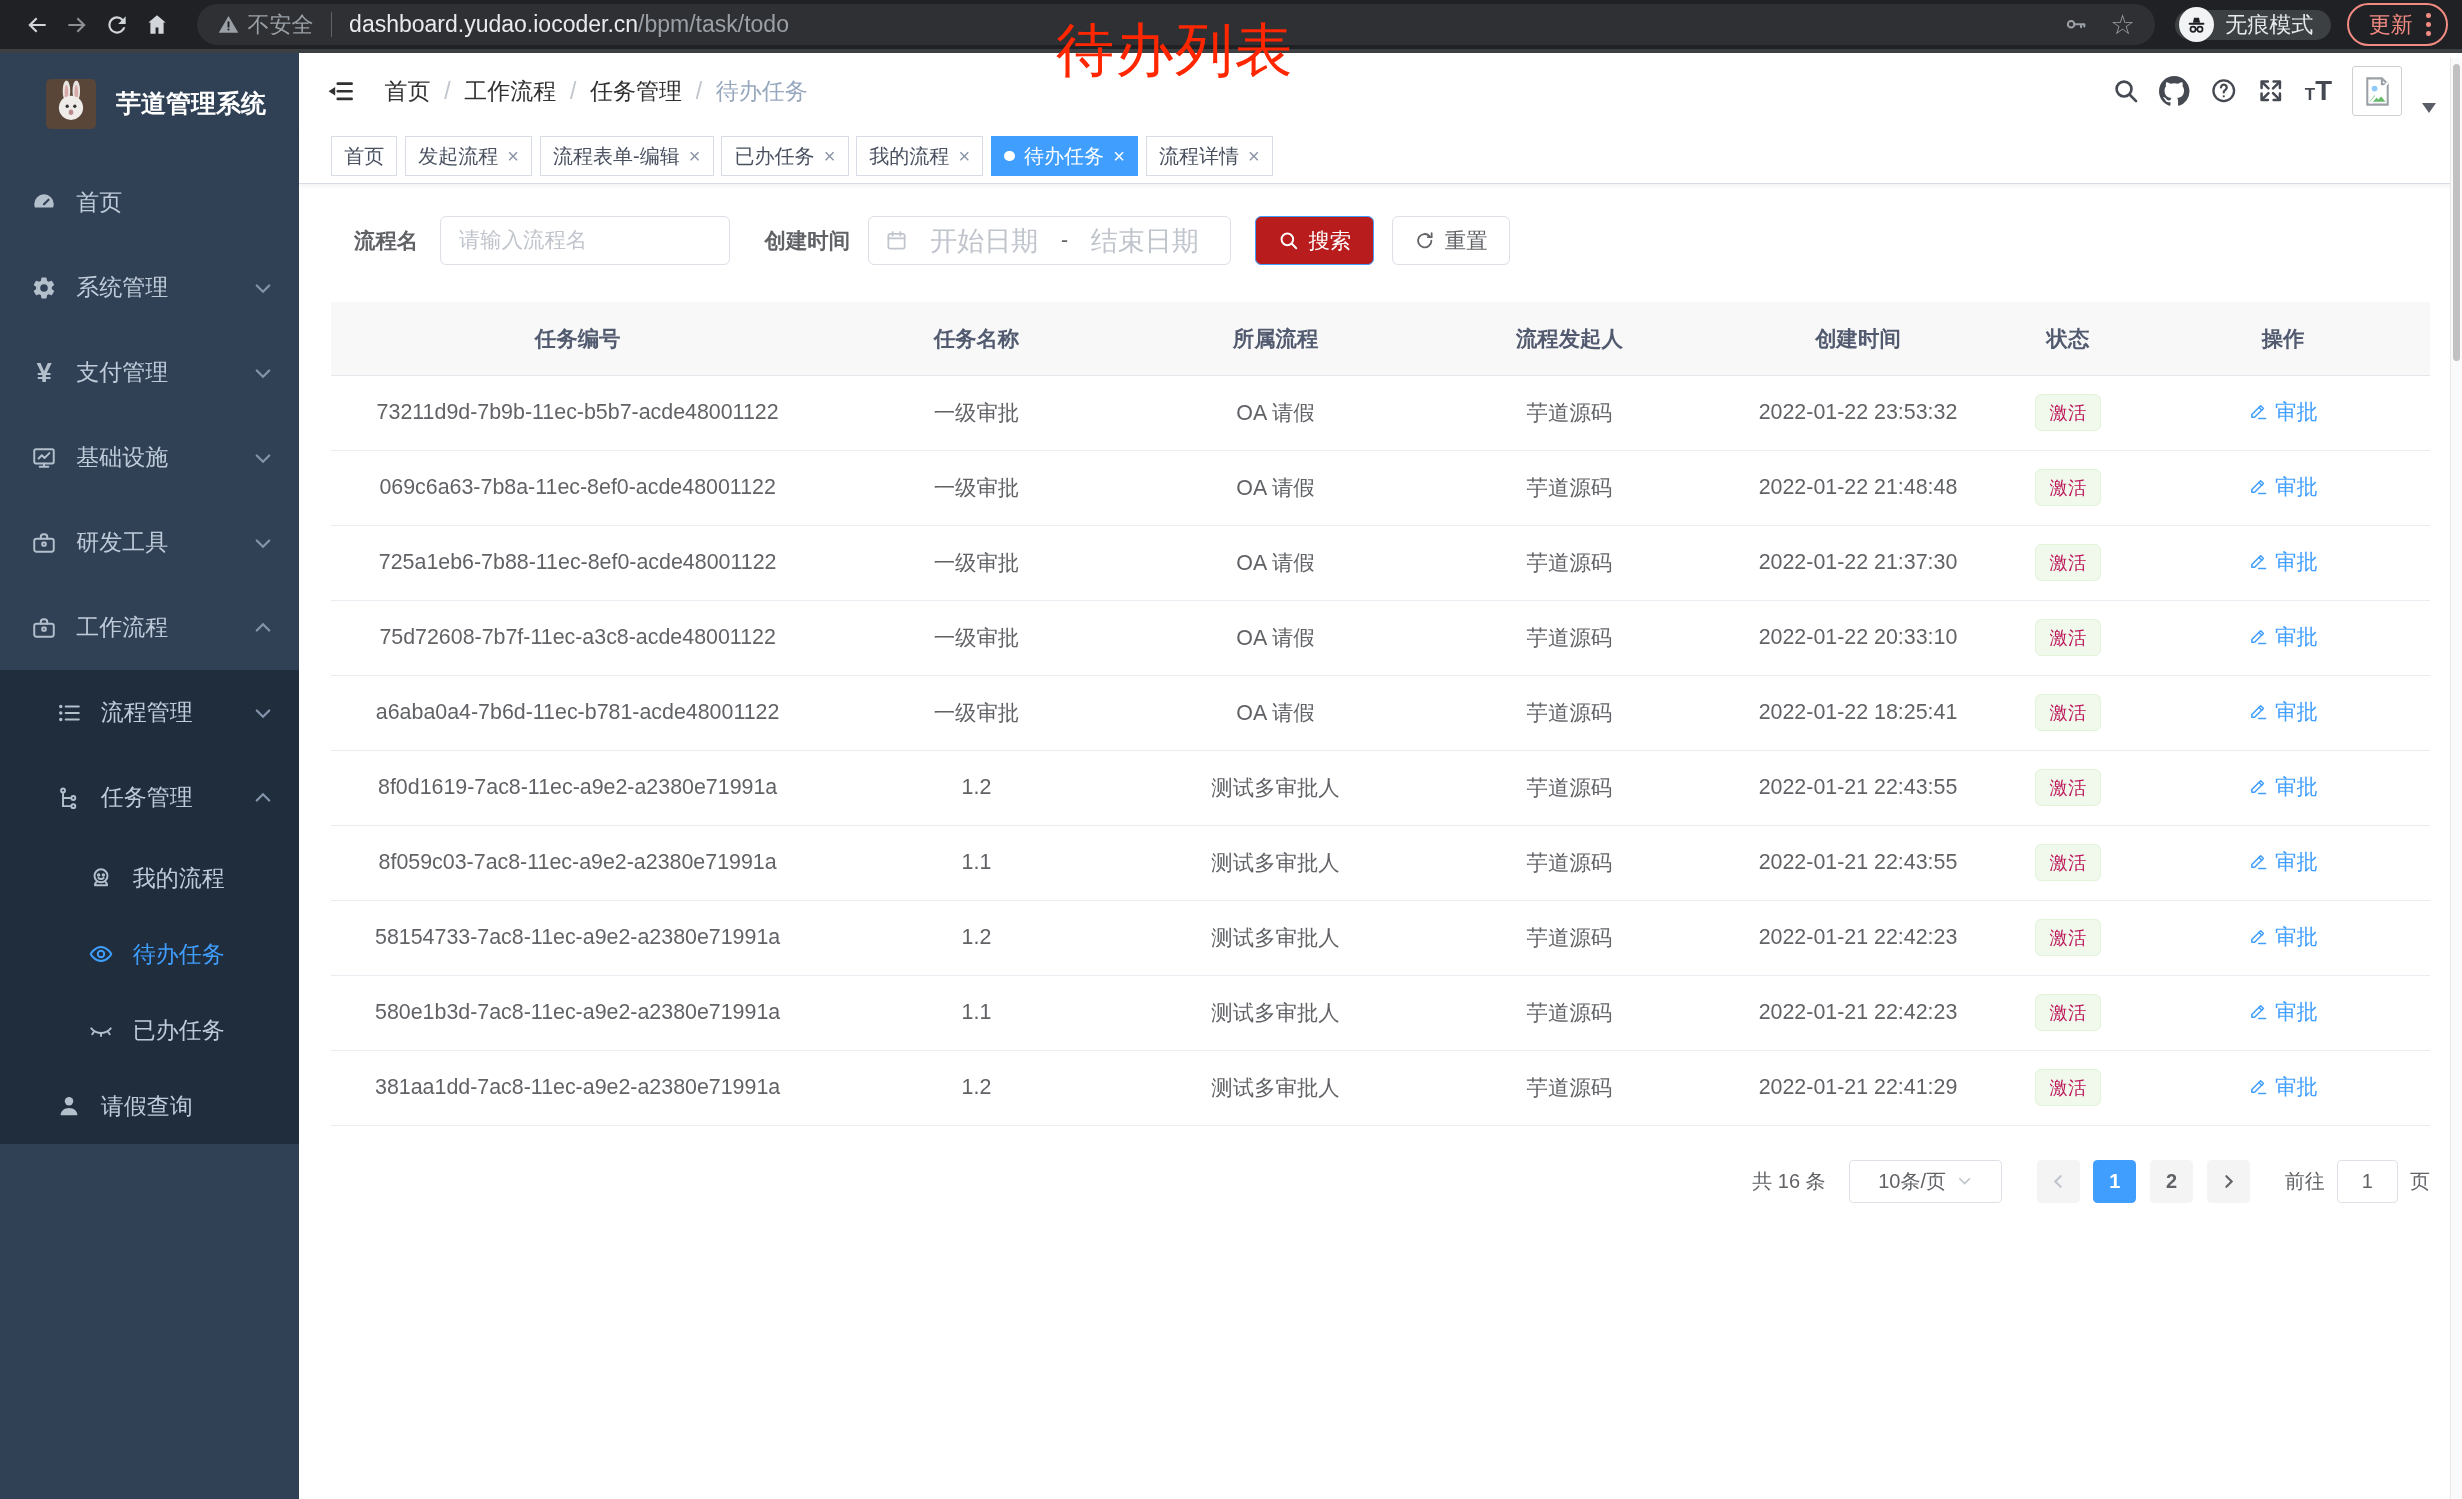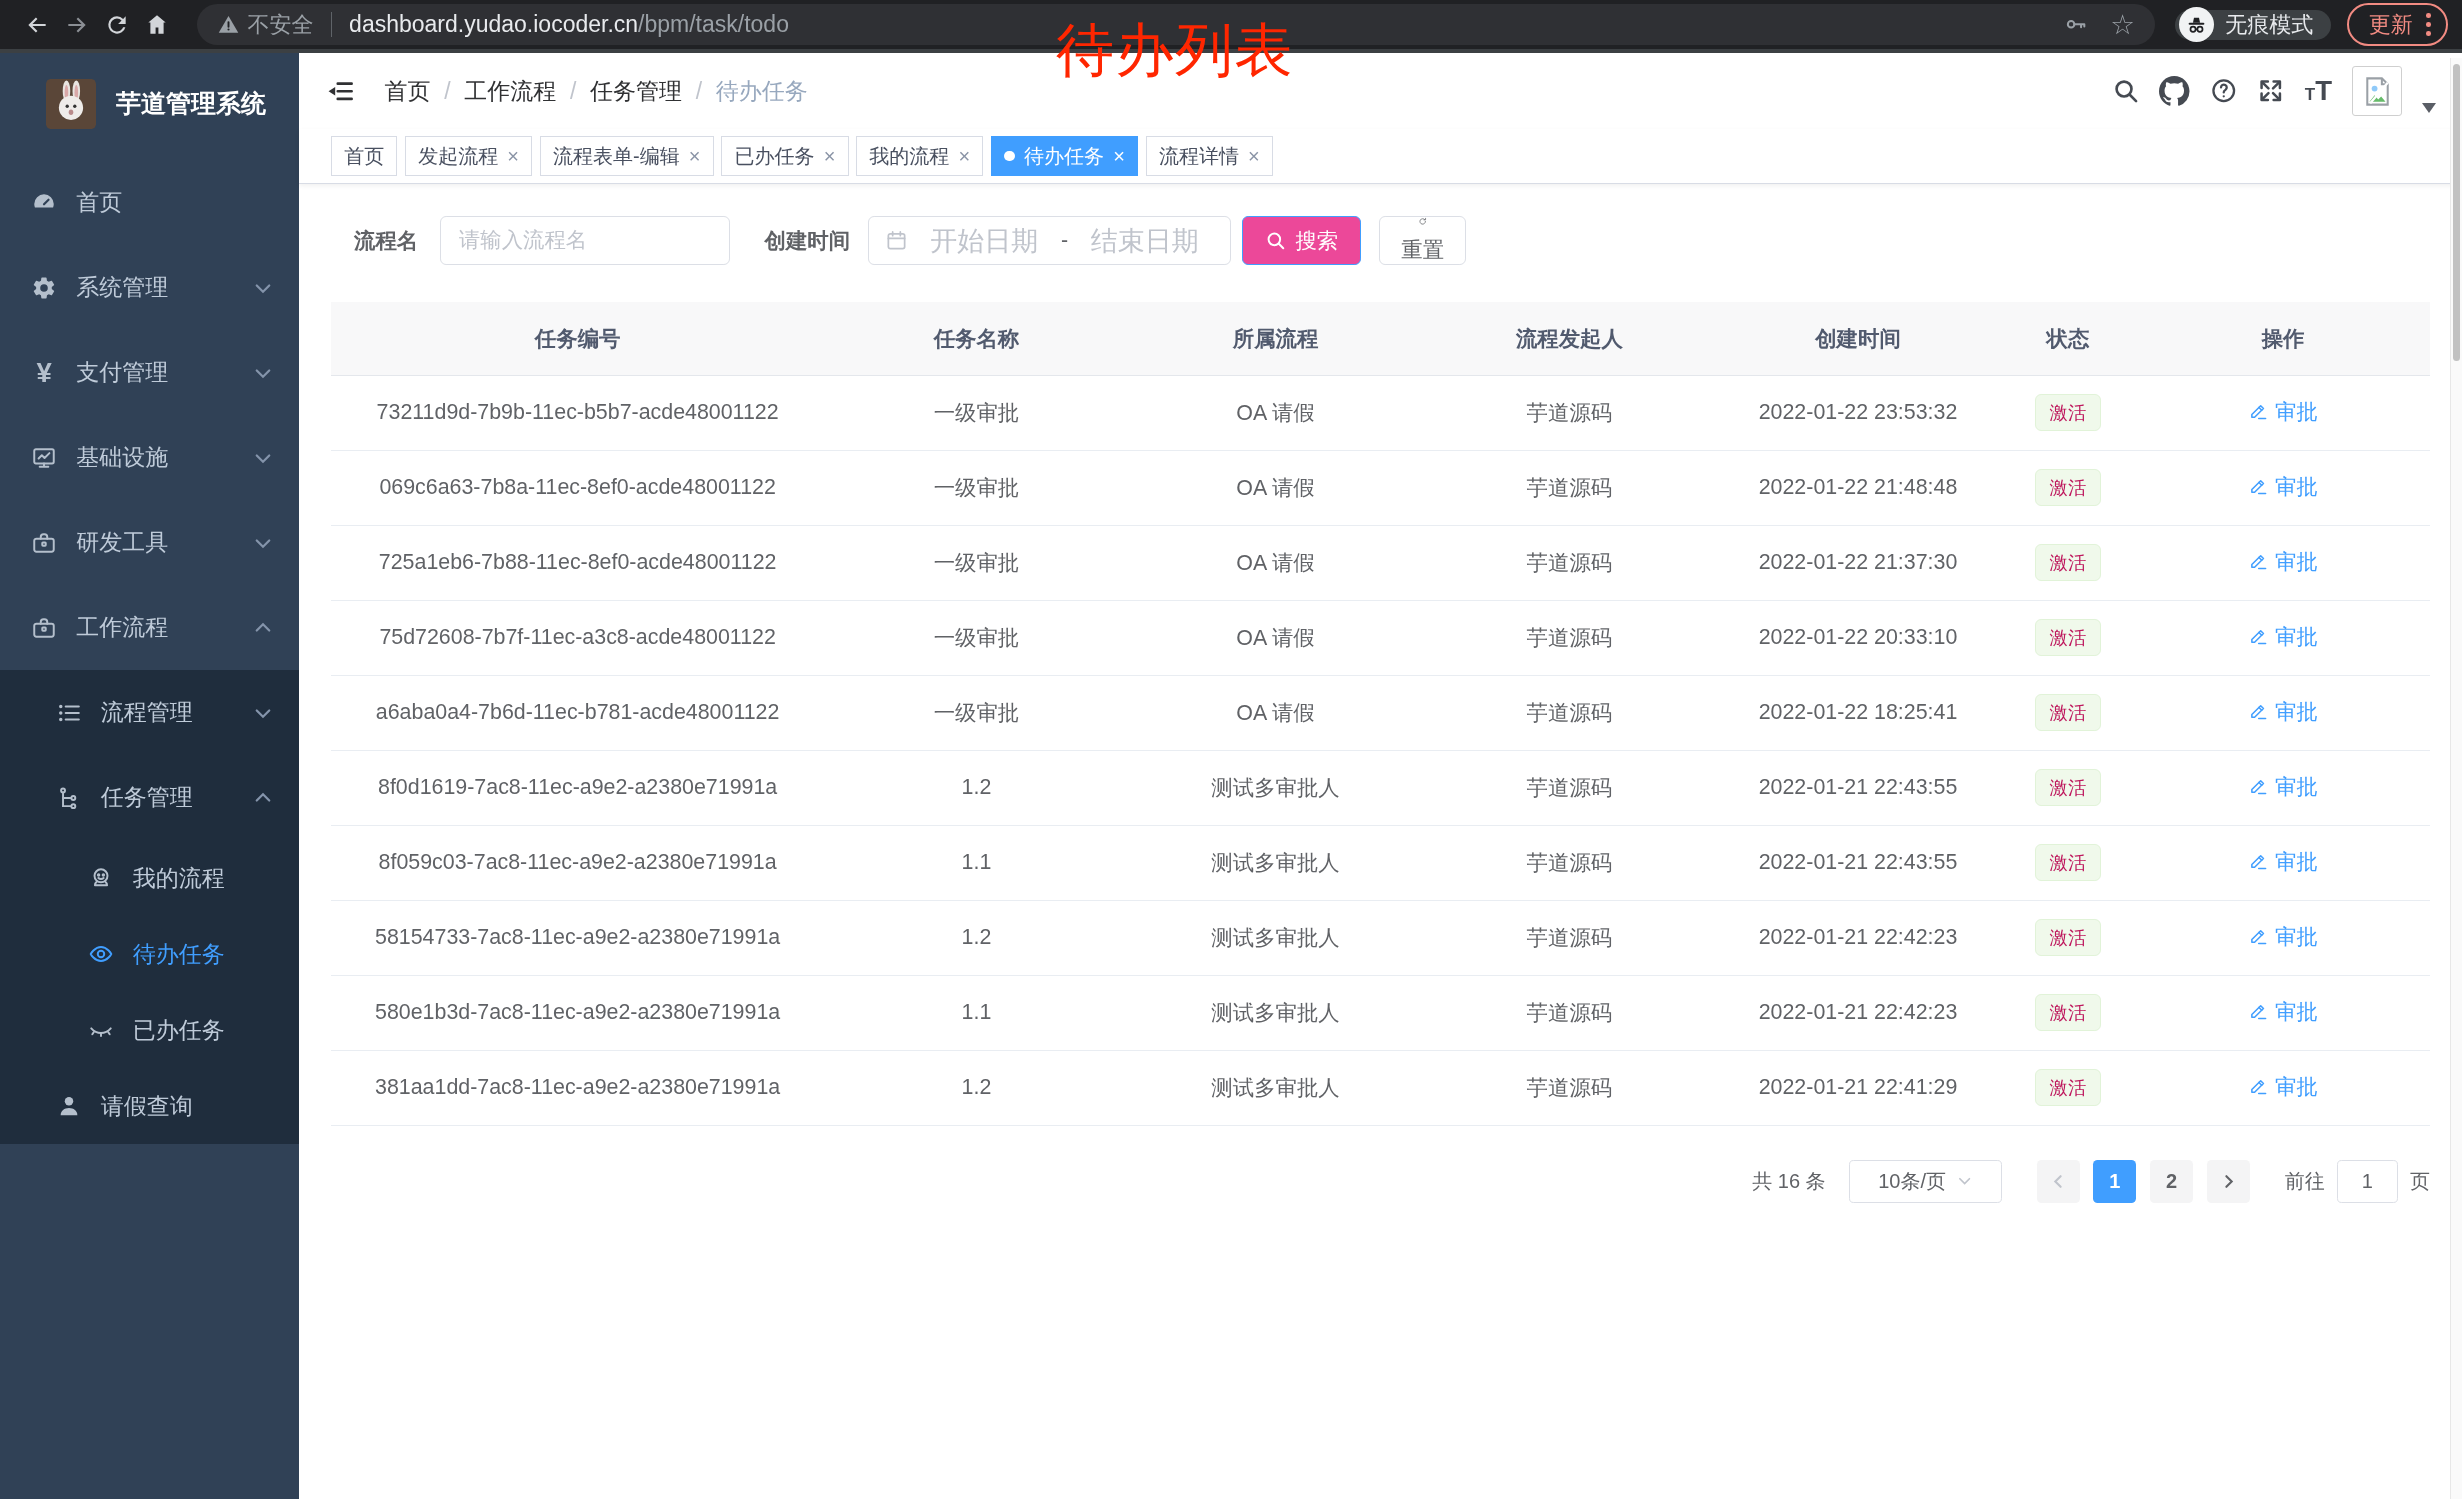--- a/index.html
+++ b/index.html
@@ -101,22 +101,22 @@
     font-family:inherit; outline:none; }
   .name-input::placeholder { color:#c0c4cc; }
   .date-range { width:363px; margin-left:18.3px; padding:0 15.3px; gap:6.1px; }
   .date-range .cal { color:#c0c4cc; display:flex; }
   .date-range .cal svg { width:23px; height:23px; }
   .ph { color:#c0c4cc; font-size:27px; flex:1; text-align:center; }
   .sep { color:#606266; font-size:21.4px; }
   .btn { height:49px; border-radius:6.1px; display:flex; align-items:center; gap:9.2px;
     font-size:21.4px; padding:0 21.4px; cursor:pointer; white-space:nowrap; }
   .btn svg { width:21.4px; height:21.4px; }
-  .btn-primary { background:#ec4899; color:#fff; border:1.5px solid #409eff; margin-left:11px; }
-  .btn-plain { background:#fff; color:#606266; border:1.5px solid #dcdfe6; margin-left:18.3px;flex-direction:column; }
+  .btn-primary { background:#b91c1c; color:#fff; border:1.5px solid #409eff; margin-left:24px; }
+  .btn-plain { background:#fff; color:#606266; border:1.5px solid #dcdfe6; margin-left:18.3px; }
   .gap-lg { margin-left:35px; }
 
   
   table { width:100%; border-collapse:collapse; table-layout:fixed; }
   thead th { height:73px; background:#f8f8f9; color:#515a6e; font-size:21.4px; font-weight:700;
     text-align:center; border-bottom:1.5px solid #e4e7ec; }
   tbody td { height:75px; color:#606266; font-size:21.4px; text-align:center;
     border-bottom:1.5px solid #e9edf2; white-space:nowrap; overflow:hidden; }
   .badge-active { display:inline-block; padding:6.9px 13.7px; font-size:18.3px; color:#be185d;
     background:#f0f9eb; border:1.5px solid #e1f3d8; border-radius:6.1px; line-height:1.2; }

